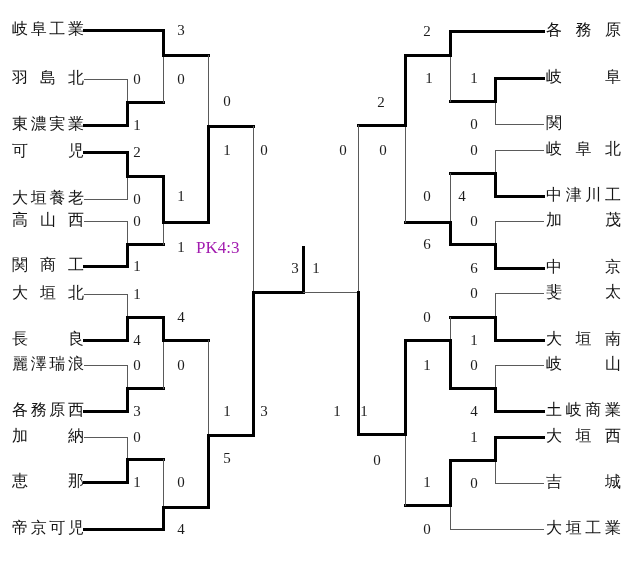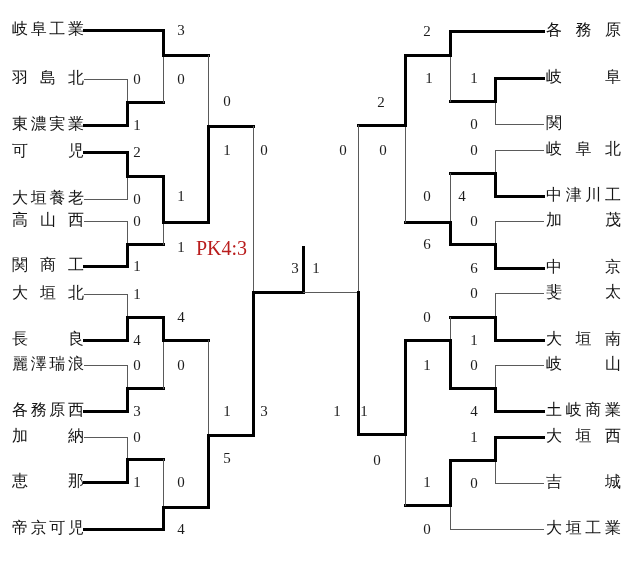--- a/index.html
+++ b/index.html
@@ -11,21 +11,21 @@
   .team{
     position:absolute;display:flex;justify-content:space-between;
     font-size:16px;line-height:20px;height:20px;white-space:nowrap;
     color:#141414;letter-spacing:0;
   }
   .score{
     position:absolute;width:14px;text-align:center;
     font-size:15px;line-height:20px;height:20px;color:#1c1c1c;
   }
   .pk{
-    position:absolute;font-size:20px;line-height:20px;height:20px;color:#b91c1c;
+    position:absolute;font-size:17px;line-height:20px;height:20px;color:#a21caf;
     white-space:nowrap;
   }
 </style>
 </head>
 <body>
 
 <div id="stage">
   <svg id="lines" width="630" height="566" viewBox="0 0 630 566" shape-rendering="crispEdges">
       <line x1="84" y1="30" x2="163" y2="30" stroke="#000000" stroke-width="3" stroke-linecap="square"></line>
       <line x1="84" y1="79" x2="127" y2="79" stroke="#5a5a5a" stroke-width="1" stroke-linecap="square"></line>

